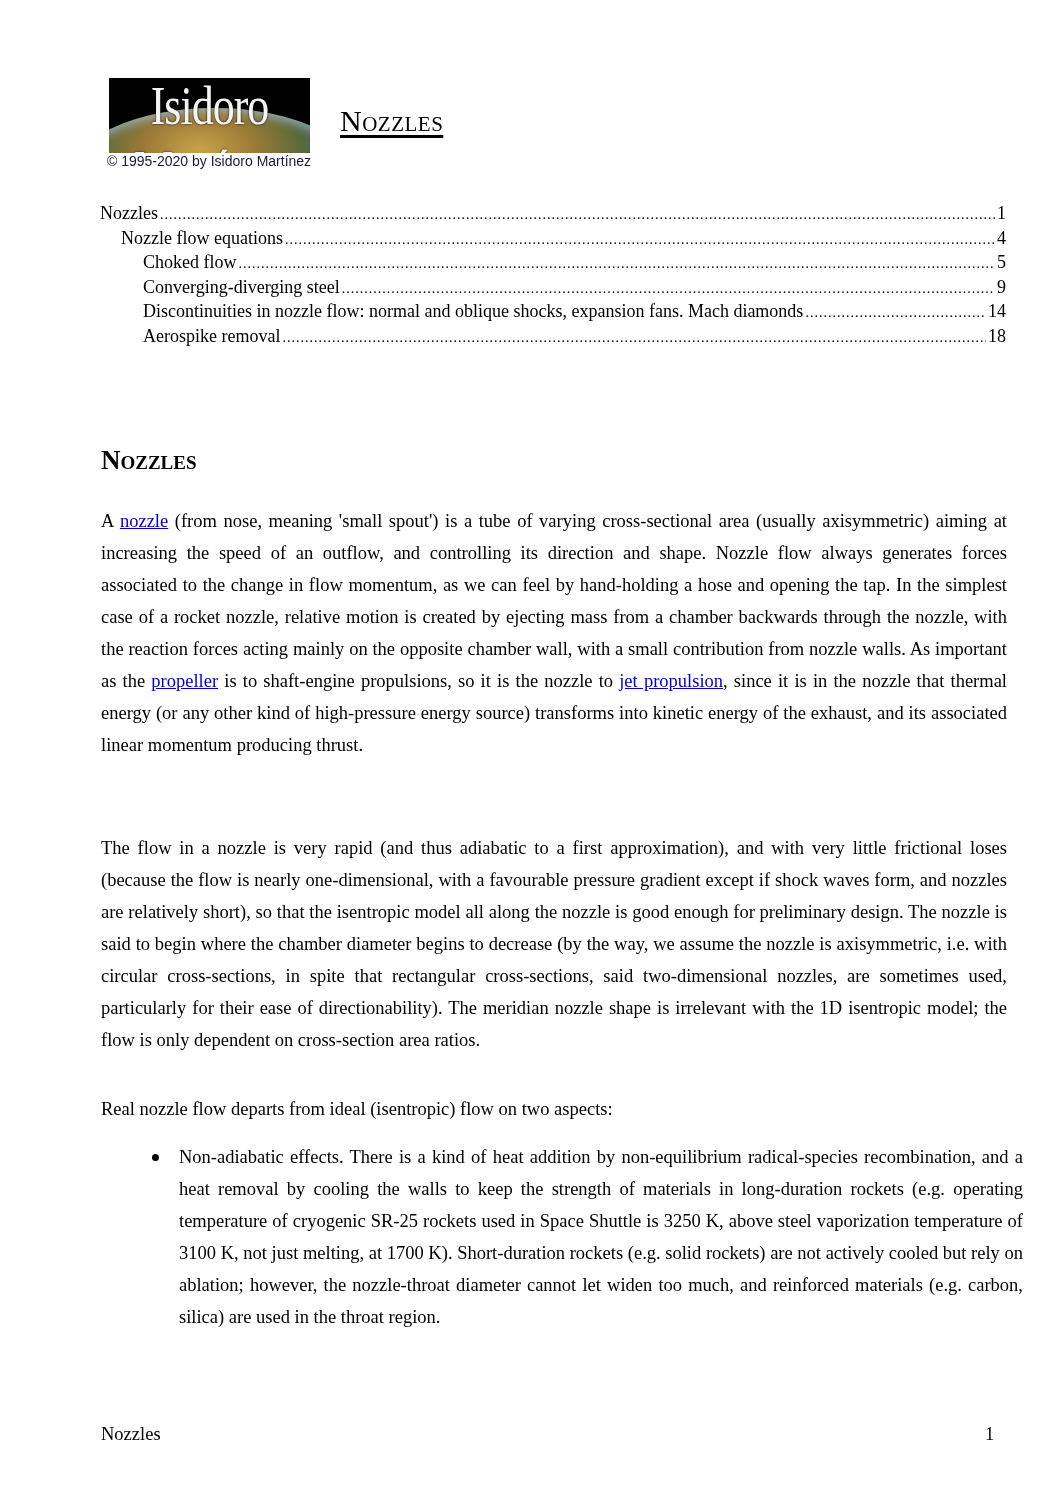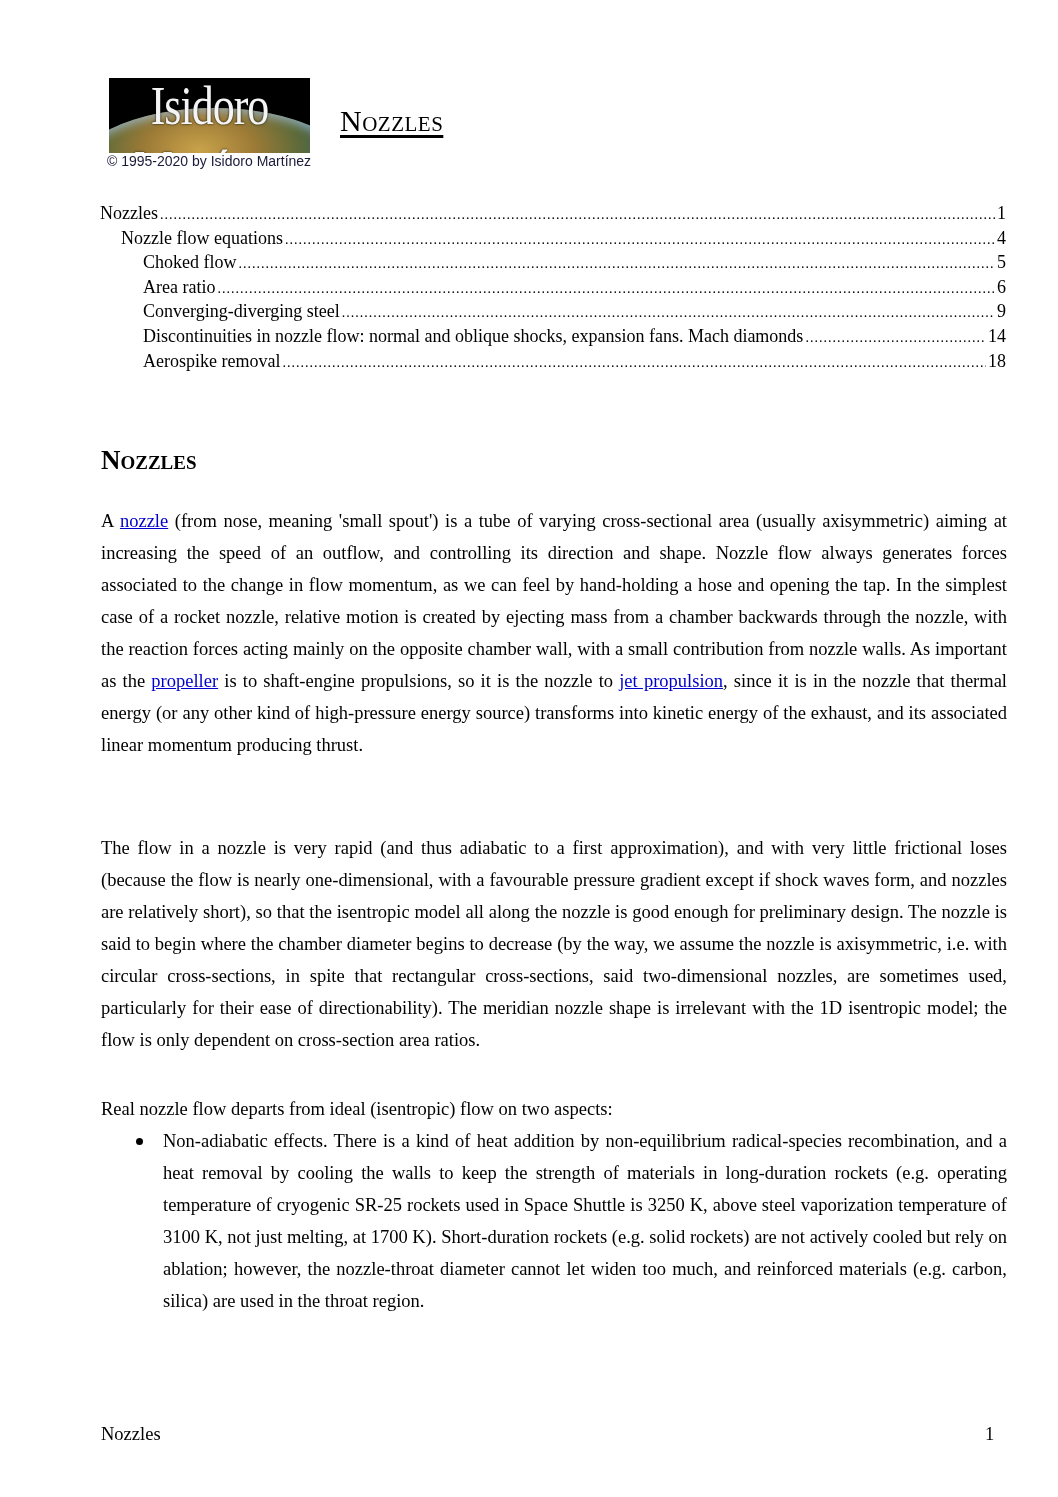--- a/index.html
+++ b/index.html
@@ -56,21 +56,21 @@
     font-size: 27px; font-weight: bold; font-variant: small-caps;
   }
   .body-text {
     position: absolute; left: 101px; width: 906px;
     font-size: 18.5px; line-height: 32px; text-align: justify;
   }
   a.link { color: #0000cc; text-decoration: underline; }
   .p1 { top: 485px; margin-top: 20px; }
   .p2 { top: 832px; }
   .p3 { top: 1093px; }
-  .bullet-list { position: absolute; left: 101px; top: 1125px; width: 906px; margin: 0; padding: 0; list-style: none; }
+  .bullet-list { position: absolute; left: 101px; top: 1125px; width: 906px; margin: 16px; padding: 0; list-style: none; }
   .bullet-item { position: relative; padding-left: 62px; font-size: 18.5px; line-height: 32px; text-align: justify; }
   .bullet-dot {
     position: absolute; left: 35px; top: 13px; width: 7px; height: 7px; border-radius: 50%; background: #000;
   }
   .footer-left { position: absolute; left: 101px; top: 1424px; font-size: 18.5px; }
   .footer-right { position: absolute; left: 985px; top: 1424px; font-size: 18.5px; }
 </style>
 </head>
 <body>
 
@@ -94,25 +94,20 @@
     <span class="t">Nozzle flow equations</span>
       <span class="dots"></span>
       <span class="p">4</span>
   </div>
   <div class="toc-row lvl3">
     <span class="t">Choked flow</span>
       <span class="dots"></span>
       <span class="p">5</span>
   </div>
   <div class="toc-row lvl3">
-    <span class="t">Area ratio</span>
-      <span class="dots"></span>
-      <span class="p">6</span>
-  </div>
-  <div class="toc-row lvl3">
     <span class="t">Converging-diverging steel</span>
       <span class="dots"></span>
       <span class="p">9</span>
   </div>
   <div class="toc-row lvl3">
     <span class="t">Discontinuities in nozzle flow: normal and oblique shocks, expansion fans. Mach diamonds</span>
       <span class="dots"></span>
       <span class="p">14</span>
   </div>
   <div class="toc-row lvl3">

